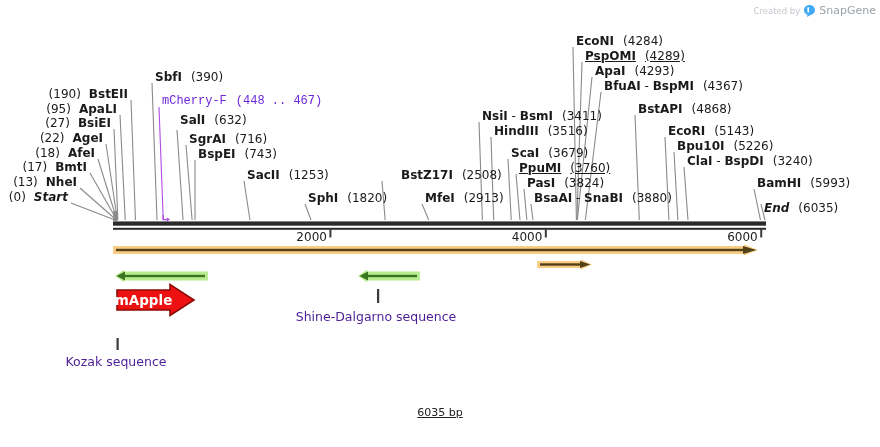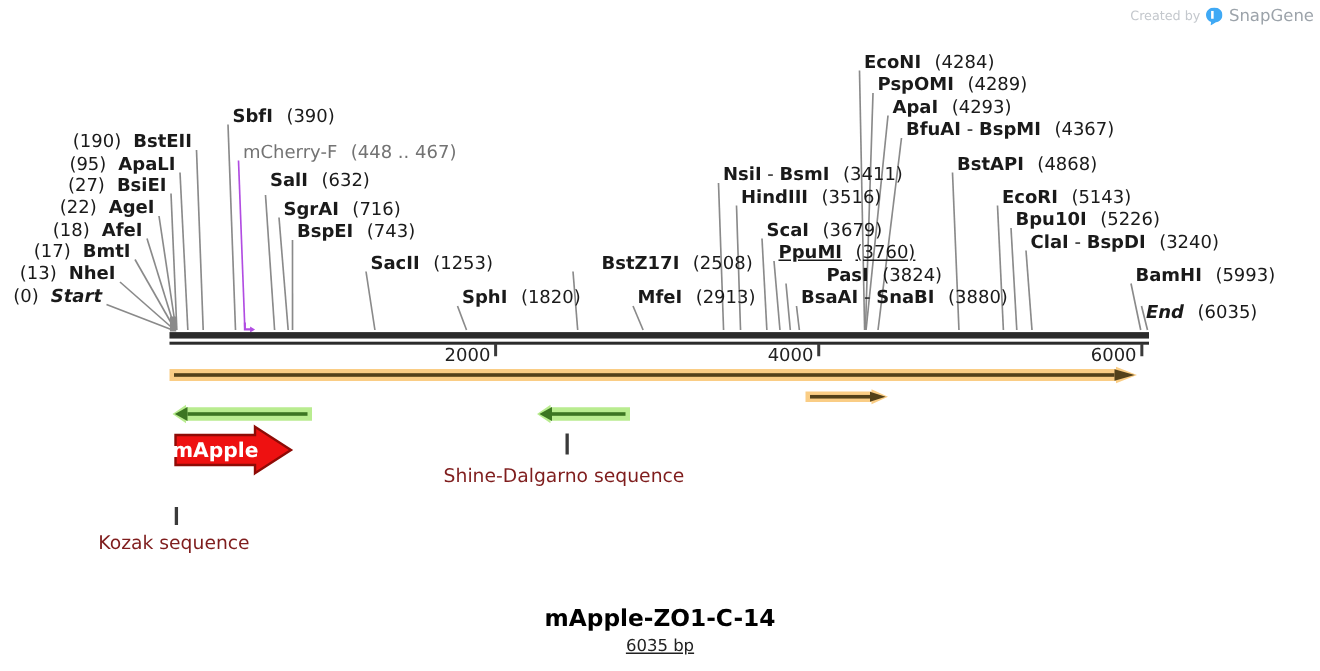--- a/index.html
+++ b/index.html
@@ -8,21 +8,21 @@
     font-family:"DejaVu Sans","Liberation Sans",sans-serif;
   }
   .lbl{
     position:absolute;white-space:nowrap;font-size:12px;line-height:13px;color:#1a1a1a;
   }
   .lbl .b{font-weight:bold;}
   .lbl .i{font-style:italic;}
   .lbl .g{margin-left:9px;}
   .lbl .g2{margin-left:8px;}
   .annot-lbl{
-    position:absolute;white-space:nowrap;font-size:12.5px;color:#7f1d1d;transform:translateX(-50%);
+    position:absolute;white-space:nowrap;font-size:12.5px;color:#4c1d95;transform:translateX(-50%);
   }
   #map-svg{position:absolute;left:0;top:0;}
   .watermark{
     position:absolute;top:4px;right:4px;display:flex;align-items:center;gap:4px;
   }
   .wm-created{font-size:8.5px;color:#c4c8cd;}
   .wm-brand{font-size:11px;color:#9ca3aa;}
   .titleblock{position:absolute;left:0;right:0;top:403px;text-align:center;}
   .t1{font-size:15.5px;font-weight:bold;color:#000;}
   .t2{font-size:11px;color:#222;margin-top:3px;text-decoration:underline;}
@@ -109,44 +109,43 @@
       <div class="annot-lbl" style="left: 376px; top: 309px;">Shine-Dalgarno sequence</div>
       <div class="lbl" style="top: 88px; right: 752px; text-align: right;"><span class="">(190)</span><span class="b g2">BstEII</span></div>
       <div class="lbl" style="top: 103px; right: 763px; text-align: right;"><span class="">(95)</span><span class="b g2">ApaLI</span></div>
       <div class="lbl" style="top: 117px; right: 769px; text-align: right;"><span class="">(27)</span><span class="b g2">BsiEI</span></div>
       <div class="lbl" style="top: 132px; right: 777px; text-align: right;"><span class="">(22)</span><span class="b g2">AgeI</span></div>
       <div class="lbl" style="top: 147px; right: 785px; text-align: right;"><span class="">(18)</span><span class="b g2">AfeI</span></div>
       <div class="lbl" style="top: 161px; right: 793px; text-align: left;"><span class="">(17)</span><span class="b g2">BmtI</span></div>
       <div class="lbl" style="top: 176px; right: 803px; text-align: right;"><span class="">(13)</span><span class="b g2">NheI</span></div>
       <div class="lbl" style="top: 191px; right: 812px; text-align: right;"><span class="">(0)</span><span class="b i g2">Start</span></div>
       <div class="lbl" style="top: 71px; left: 155px; text-align: center;"><span class="b ">SbfI</span><span class="g">(390)</span></div>
-      <div class="lbl" style="top: 95px; left: 162px; color: #737373;"><span class="">mCherry-F</span><span class="g">(448 .. 467)</span></div>
+      <div class="lbl" style="top: 95px; left: 162px; color: #6d28d9; font-family: Liberation Mono, monospace;"><span class="">mCherry-F</span><span class="g">(448 .. 467)</span></div>
       <div class="lbl" style="top: 114px; left: 180px;"><span class="b ">SalI</span><span class="g">(632)</span></div>
       <div class="lbl" style="top: 133px; left: 189px;"><span class="b ">SgrAI</span><span class="g">(716)</span></div>
       <div class="lbl" style="top: 148px; left: 198px;"><span class="b ">BspEI</span><span class="g">(743)</span></div>
       <div class="lbl" style="top: 169px; left: 247px;"><span class="b ">SacII</span><span class="g">(1253)</span></div>
       <div class="lbl" style="top: 192px; left: 308px;"><span class="b ">SphI</span><span class="g">(1820)</span></div>
       <div class="lbl" style="top: 169px; left: 401px;"><span class="b ">BstZ17I</span><span class="g">(2508)</span></div>
       <div class="lbl" style="top: 192px; left: 425px;"><span class="b ">MfeI</span><span class="g">(2913)</span></div>
       <div class="lbl" style="top: 110px; left: 482px;"><span class="b ">NsiI</span><span class=""> - </span><span class="b ">BsmI</span><span class="g">(3411)</span></div>
       <div class="lbl" style="top: 125px; left: 494px;"><span class="b ">HindIII</span><span class="g">(3516)</span></div>
       <div class="lbl" style="top: 147px; left: 511px;"><span class="b ">ScaI</span><span class="g">(3679)</span></div>
       <div class="lbl" style="top: 162px; left: 519px; text-decoration: underline;"><span class="b ">PpuMI</span><span class="g">(3760)</span></div>
-      <div class="lbl" style="top: 177px; left: 527px; margin-left: 24px;"><span class="b ">PasI</span><span class="g">(3824)</span></div>
+      <div class="lbl" style="top: 177px; left: 527px;"><span class="b ">PasI</span><span class="g">(3824)</span></div>
       <div class="lbl" style="top: 192px; left: 534px;"><span class="b ">BsaAI</span><span class=""> - </span><span class="b ">SnaBI</span><span class="g">(3880)</span></div>
       <div class="lbl" style="top: 35px; left: 576px;"><span class="b ">EcoNI</span><span class="g">(4284)</span></div>
-      <div class="lbl" style="top: 50px; left: 585px;"><span class="b ">PspOMI</span><span class="g">(4289)</span></div>
+      <div class="lbl" style="top: 50px; left: 585px; text-decoration: underline;"><span class="b ">PspOMI</span><span class="g">(4289)</span></div>
       <div class="lbl" style="top: 65px; left: 595px;"><span class="b ">ApaI</span><span class="g">(4293)</span></div>
       <div class="lbl" style="top: 80px; left: 604px;"><span class="b ">BfuAI</span><span class=""> - </span><span class="b ">BspMI</span><span class="g">(4367)</span></div>
       <div class="lbl" style="top: 103px; left: 638px;"><span class="b ">BstAPI</span><span class="g">(4868)</span></div>
       <div class="lbl" style="top: 125px; left: 668px;"><span class="b ">EcoRI</span><span class="g">(5143)</span></div>
       <div class="lbl" style="top: 140px; left: 677px;"><span class="b ">Bpu10I</span><span class="g">(5226)</span></div>
       <div class="lbl" style="top: 155px; left: 687px;"><span class="b ">ClaI</span><span class=""> - </span><span class="b ">BspDI</span><span class="g">(3240)</span></div>
       <div class="lbl" style="top: 177px; left: 757px;"><span class="b ">BamHI</span><span class="g">(5993)</span></div>
       <div class="lbl" style="top: 192px; left: 764px; margin-top: 10px;"><span class="b i ">End</span><span class="g">(6035)</span></div>
     </div>
 
   <div class="titleblock">
-    <div class="t1">mApple-ZO1-C-14</div>
     <div class="t2">6035 bp</div>
   </div>
 
 </div>
 
 </body></html>

